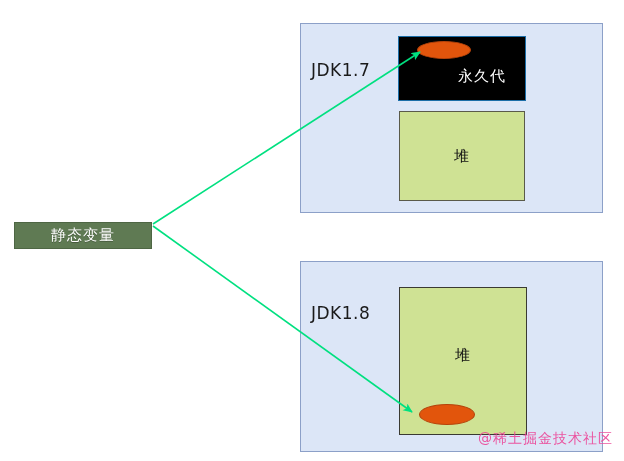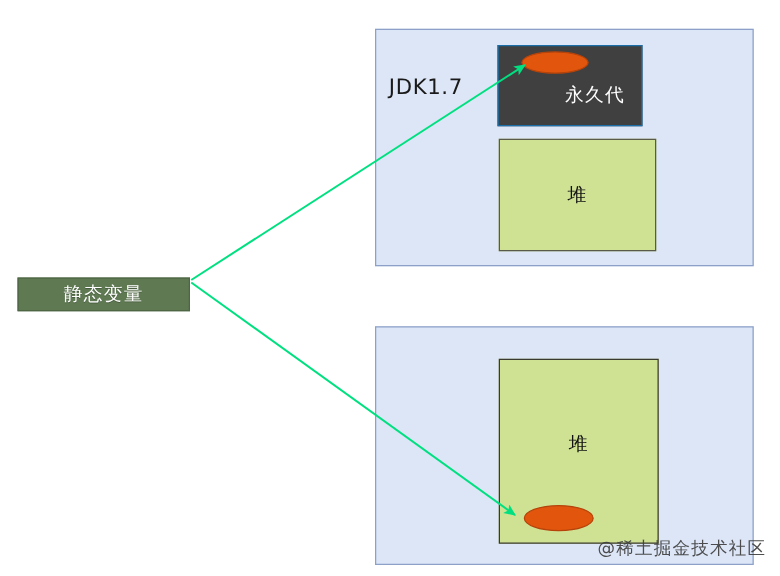--- a/index.html
+++ b/index.html
@@ -64,22 +64,22 @@
     display: flex;
     align-items: center;
     justify-content: center;
   }
   .region-label {
     font-size: 15px;
     letter-spacing: 1px;
   }
 
   #permgen-box {
-    left: 398px; top: 36px; width: 116px; height: 65px;
-    background: #404040;
+    left: 398px; top: 36px; width: 128px; height: 65px;
+    background: #000000;
     border: 1px solid #1b6ea8;
     padding-left: 28px;
   }
   #permgen-box .region-label {
     color: #ffffff;
     position: relative;
     top: 8px;
     left: 6px;
   }
 
@@ -119,21 +119,21 @@
     width: 624px; height: 461px;
     pointer-events: none;
   }
 
   
   .watermark {
     position: absolute;
     left: 478px;
     top: 430px;
     font-size: 14px;
-    color: #404040;
+    color: #ec4899;
     letter-spacing: 1px;
     white-space: nowrap;
     opacity: 0.92;
   }
 </style>
 </head>
 <body>
 
 <div id="canvas">
 
@@ -147,20 +147,21 @@
   <div class="region-box" id="permgen-box">
     <span class="region-label">永久代</span>
   </div>
   <div class="ellipse" id="ellipse-17"></div>
 
   <div class="region-box" id="heap17-box">
     <span class="region-label">堆</span>
   </div>
 
   <div class="jdk-panel" id="jdk18-panel"></div>
+  <div class="jdk-label" id="jdk18-label">JDK1.8</div>
 
   <div class="region-box" id="heap18-box">
     <span class="region-label">堆</span>
   </div>
   <div class="ellipse" id="ellipse-18"></div>
 
   <svg id="arrow-layer" viewBox="0 0 624 461">
     <defs>
       <marker id="arrowhead" markerWidth="7" markerHeight="7" refX="5.4" refY="2.6" orient="auto">
         <path d="M0,0 L6,2.6 L0,5.2 L1.4,2.6 Z" fill="#00e080"></path>

